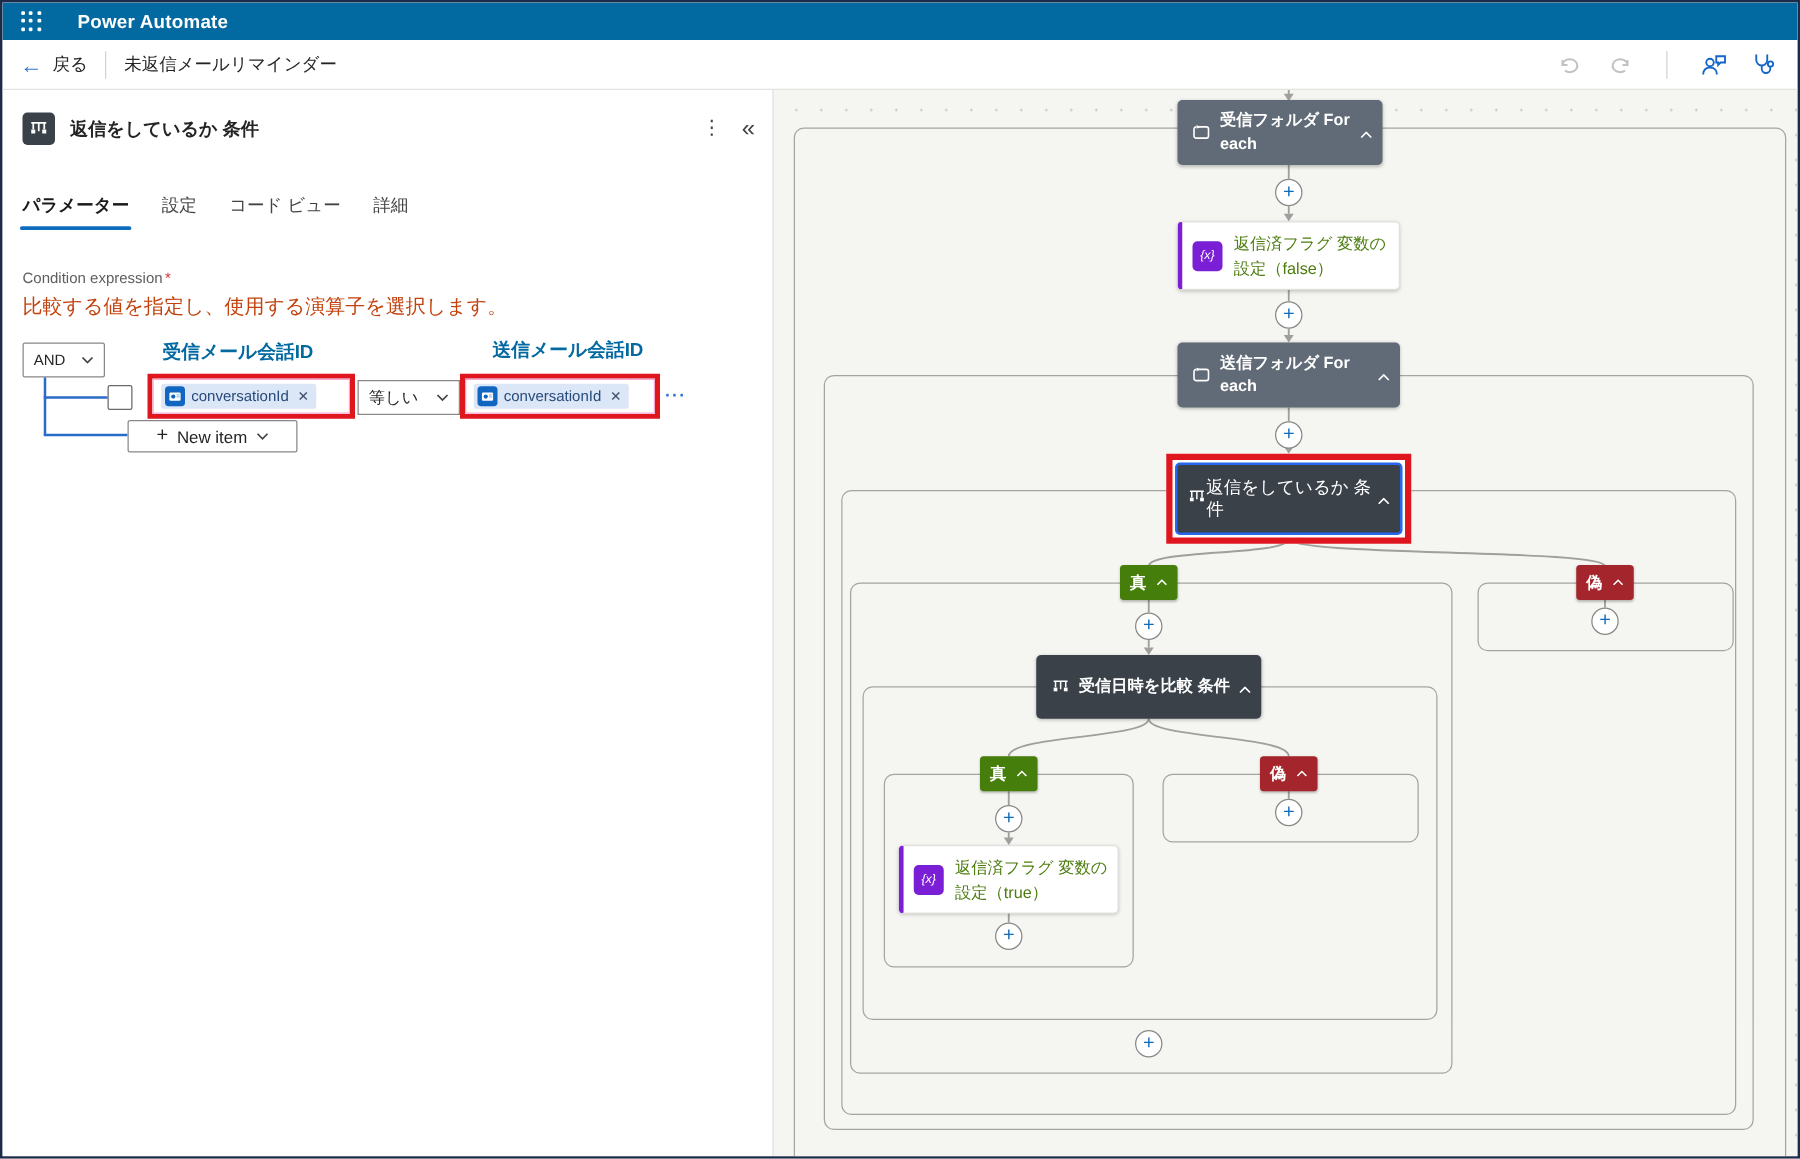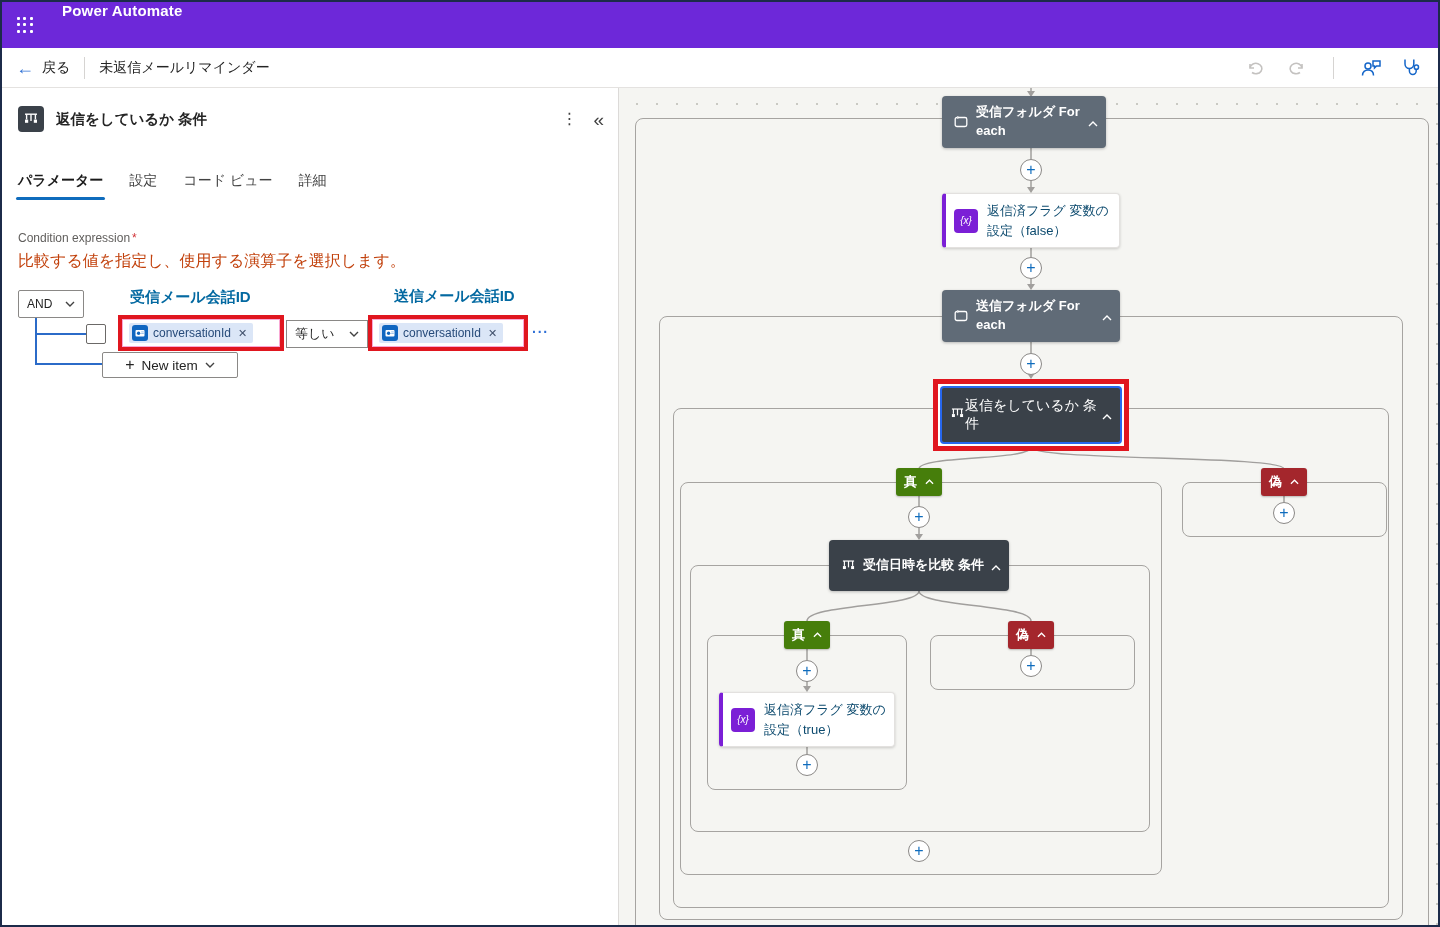--- a/index.html
+++ b/index.html
@@ -1,21 +1,21 @@
 <!DOCTYPE html>
 <html><head>
 <meta charset="utf-8">
 <style>
   * { margin:0; padding:0; box-sizing:border-box; }
   html,body { width:1440px; height:927px; }
   body { font-family:"Liberation Sans","DejaVu Sans",sans-serif; font-size:14px; color:#242424; }
   .screen { width:1440px; height:927px; border:2px solid #1c2b4a; background:#fff; display:flex; flex-direction:column; overflow:hidden; }
 
   
-  .topbar { height:46px; background:#6d28d9; display:flex; flex:none; }
+  .topbar { height:30px; background:#0369a1; display:flex; align-items:center; flex:none; }
   .waffle { width:46px; height:46px; display:flex; align-items:center; justify-content:center; cursor:pointer; }
   .waffle-grid { width:17px; height:17px; display:grid; grid-template-columns:repeat(3,1fr); gap:3.5px; }
   .waffle-grid span { width:3px; height:3px; background:#fff; border-radius:1px; }
   .topbar-title { color:#fff; font-weight:bold; font-size:15px; margin-left:14px; letter-spacing:.2px; }
 
   
   .subbar { height:40px; background:#fff; border-bottom:1px solid #e4e2e0; display:flex; align-items:center; padding:0 10px 0 14px; flex:none; }
   .back-btn { display:flex; align-items:center; gap:8px; cursor:pointer; }
   .back-arrow { color:#3676d6; font-size:18px; line-height:1; }
   .back-label { font-size:14px; color:#242424; }
@@ -79,21 +79,21 @@
   .node .n-icon { width:22px; flex:none; display:flex; justify-content:center; }
   .node .n-text { flex:1; font-size:13px; font-weight:600; line-height:1.45; padding-left:4px; }
   .node .n-chev { flex:none; margin-left:4px; cursor:pointer; }
   .foreach { background:#606b77; }
   .cond { background:#3a4149; }
   .node-selected { position:relative; border:2px solid #2767ee; border-radius:4px; background:#3a4149; color:#fff; display:flex; align-items:center; padding:6px 8px; width:182px; height:58px; cursor:pointer; }
   .sel-redwrap { position:absolute; border:5px solid #e0161f; background:#fff; padding:2px; }
 
   .card { position:absolute; width:178px; background:#fff; border:1px solid #e3e1df; border-left:4px solid #7b1fd6; border-radius:4px; box-shadow:0 1px 3px rgba(0,0,0,.18); display:flex; align-items:center; padding:7px 8px; cursor:pointer; }
   .vx-icon { width:24px; height:24px; border-radius:4px; background:#7b1fd6; color:#fff; font-size:10px; font-style:italic; display:flex; align-items:center; justify-content:center; flex:none; }
-  .card .c-text { font-size:13px; color:#0c4a6e; line-height:1.5; padding-left:9px; }
+  .card .c-text { font-size:13px; color:#4d7c0f; line-height:1.5; padding-left:9px; }
 
   .badge { position:absolute; width:46px; height:28px; border-radius:3px; color:#fff; display:flex; align-items:center; justify-content:center; gap:8px; font-size:13px; font-weight:bold; box-shadow:0 1px 2px rgba(0,0,0,.25); cursor:pointer; }
   .badge-true { background:#467e0b; }
   .badge-false { background:#a4262c; }
 
   .plus { position:absolute; width:22px; height:22px; border-radius:50%; background:#fff; border:1px solid #8a8886; color:#0f6cbd; font-size:16px; line-height:19px; text-align:center; cursor:pointer; z-index:5; }
   .connectors { position:absolute; inset:0; pointer-events:none; }
 </style>
 </head>
 <body>

